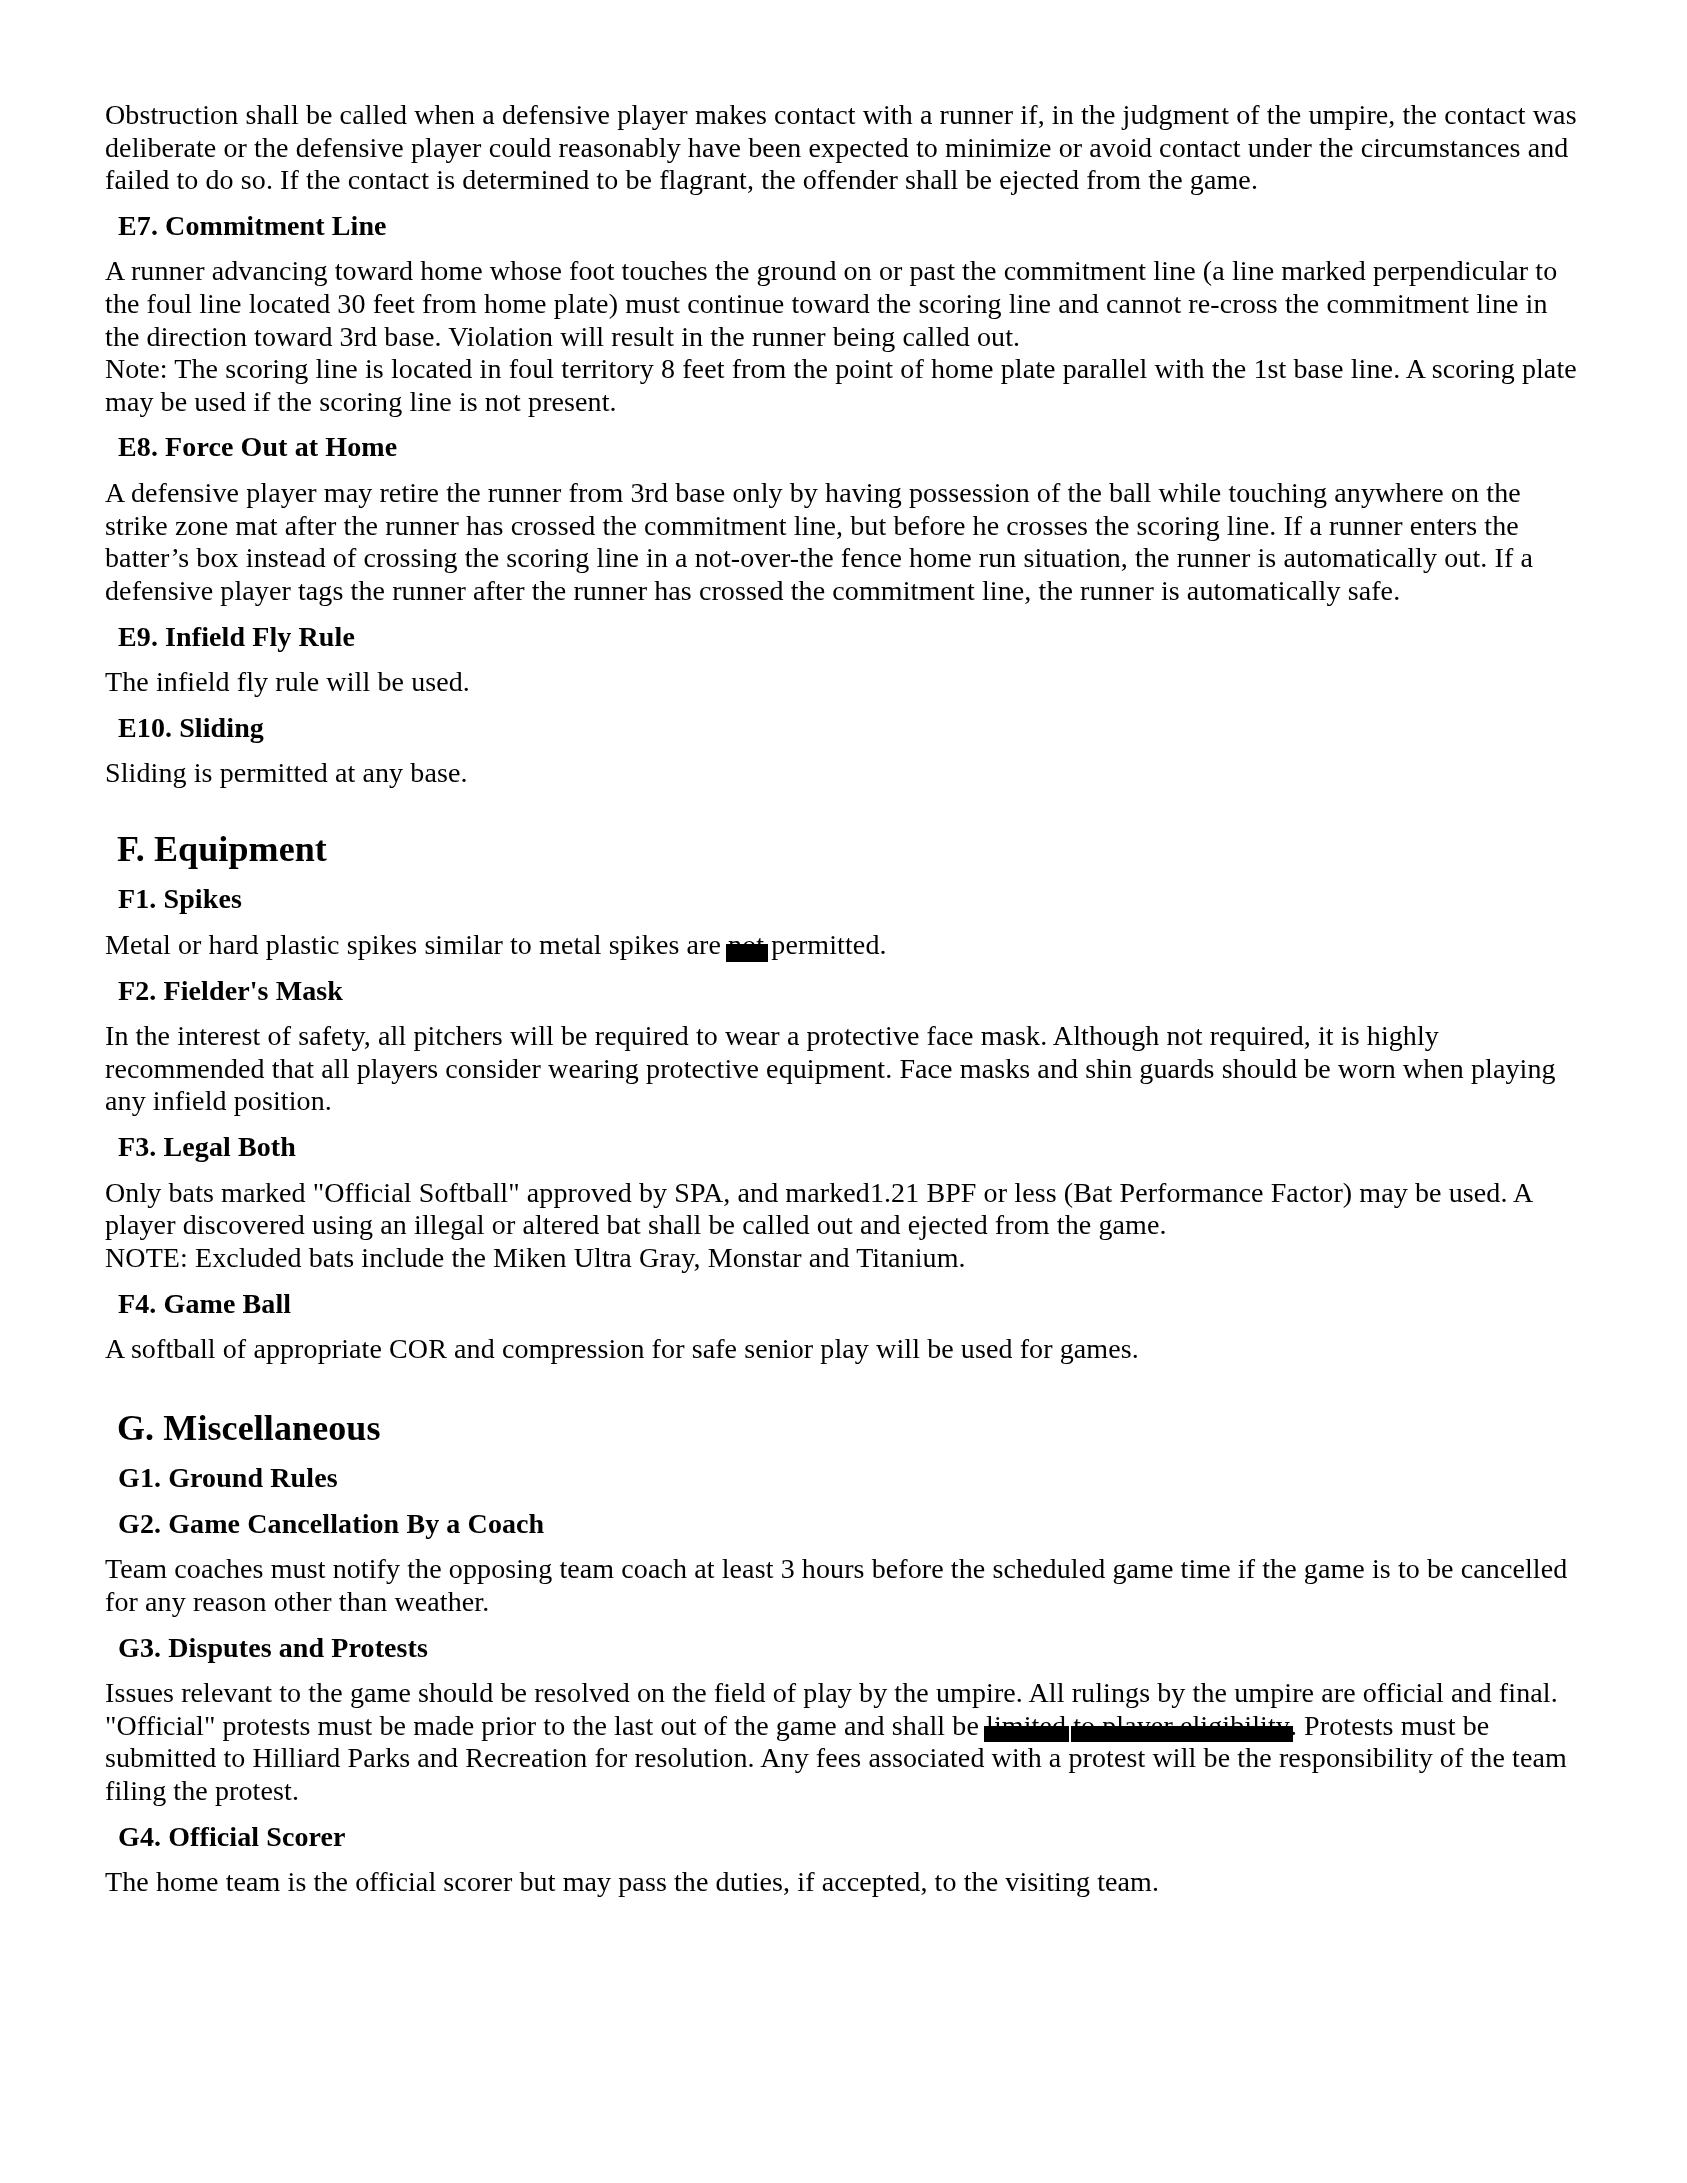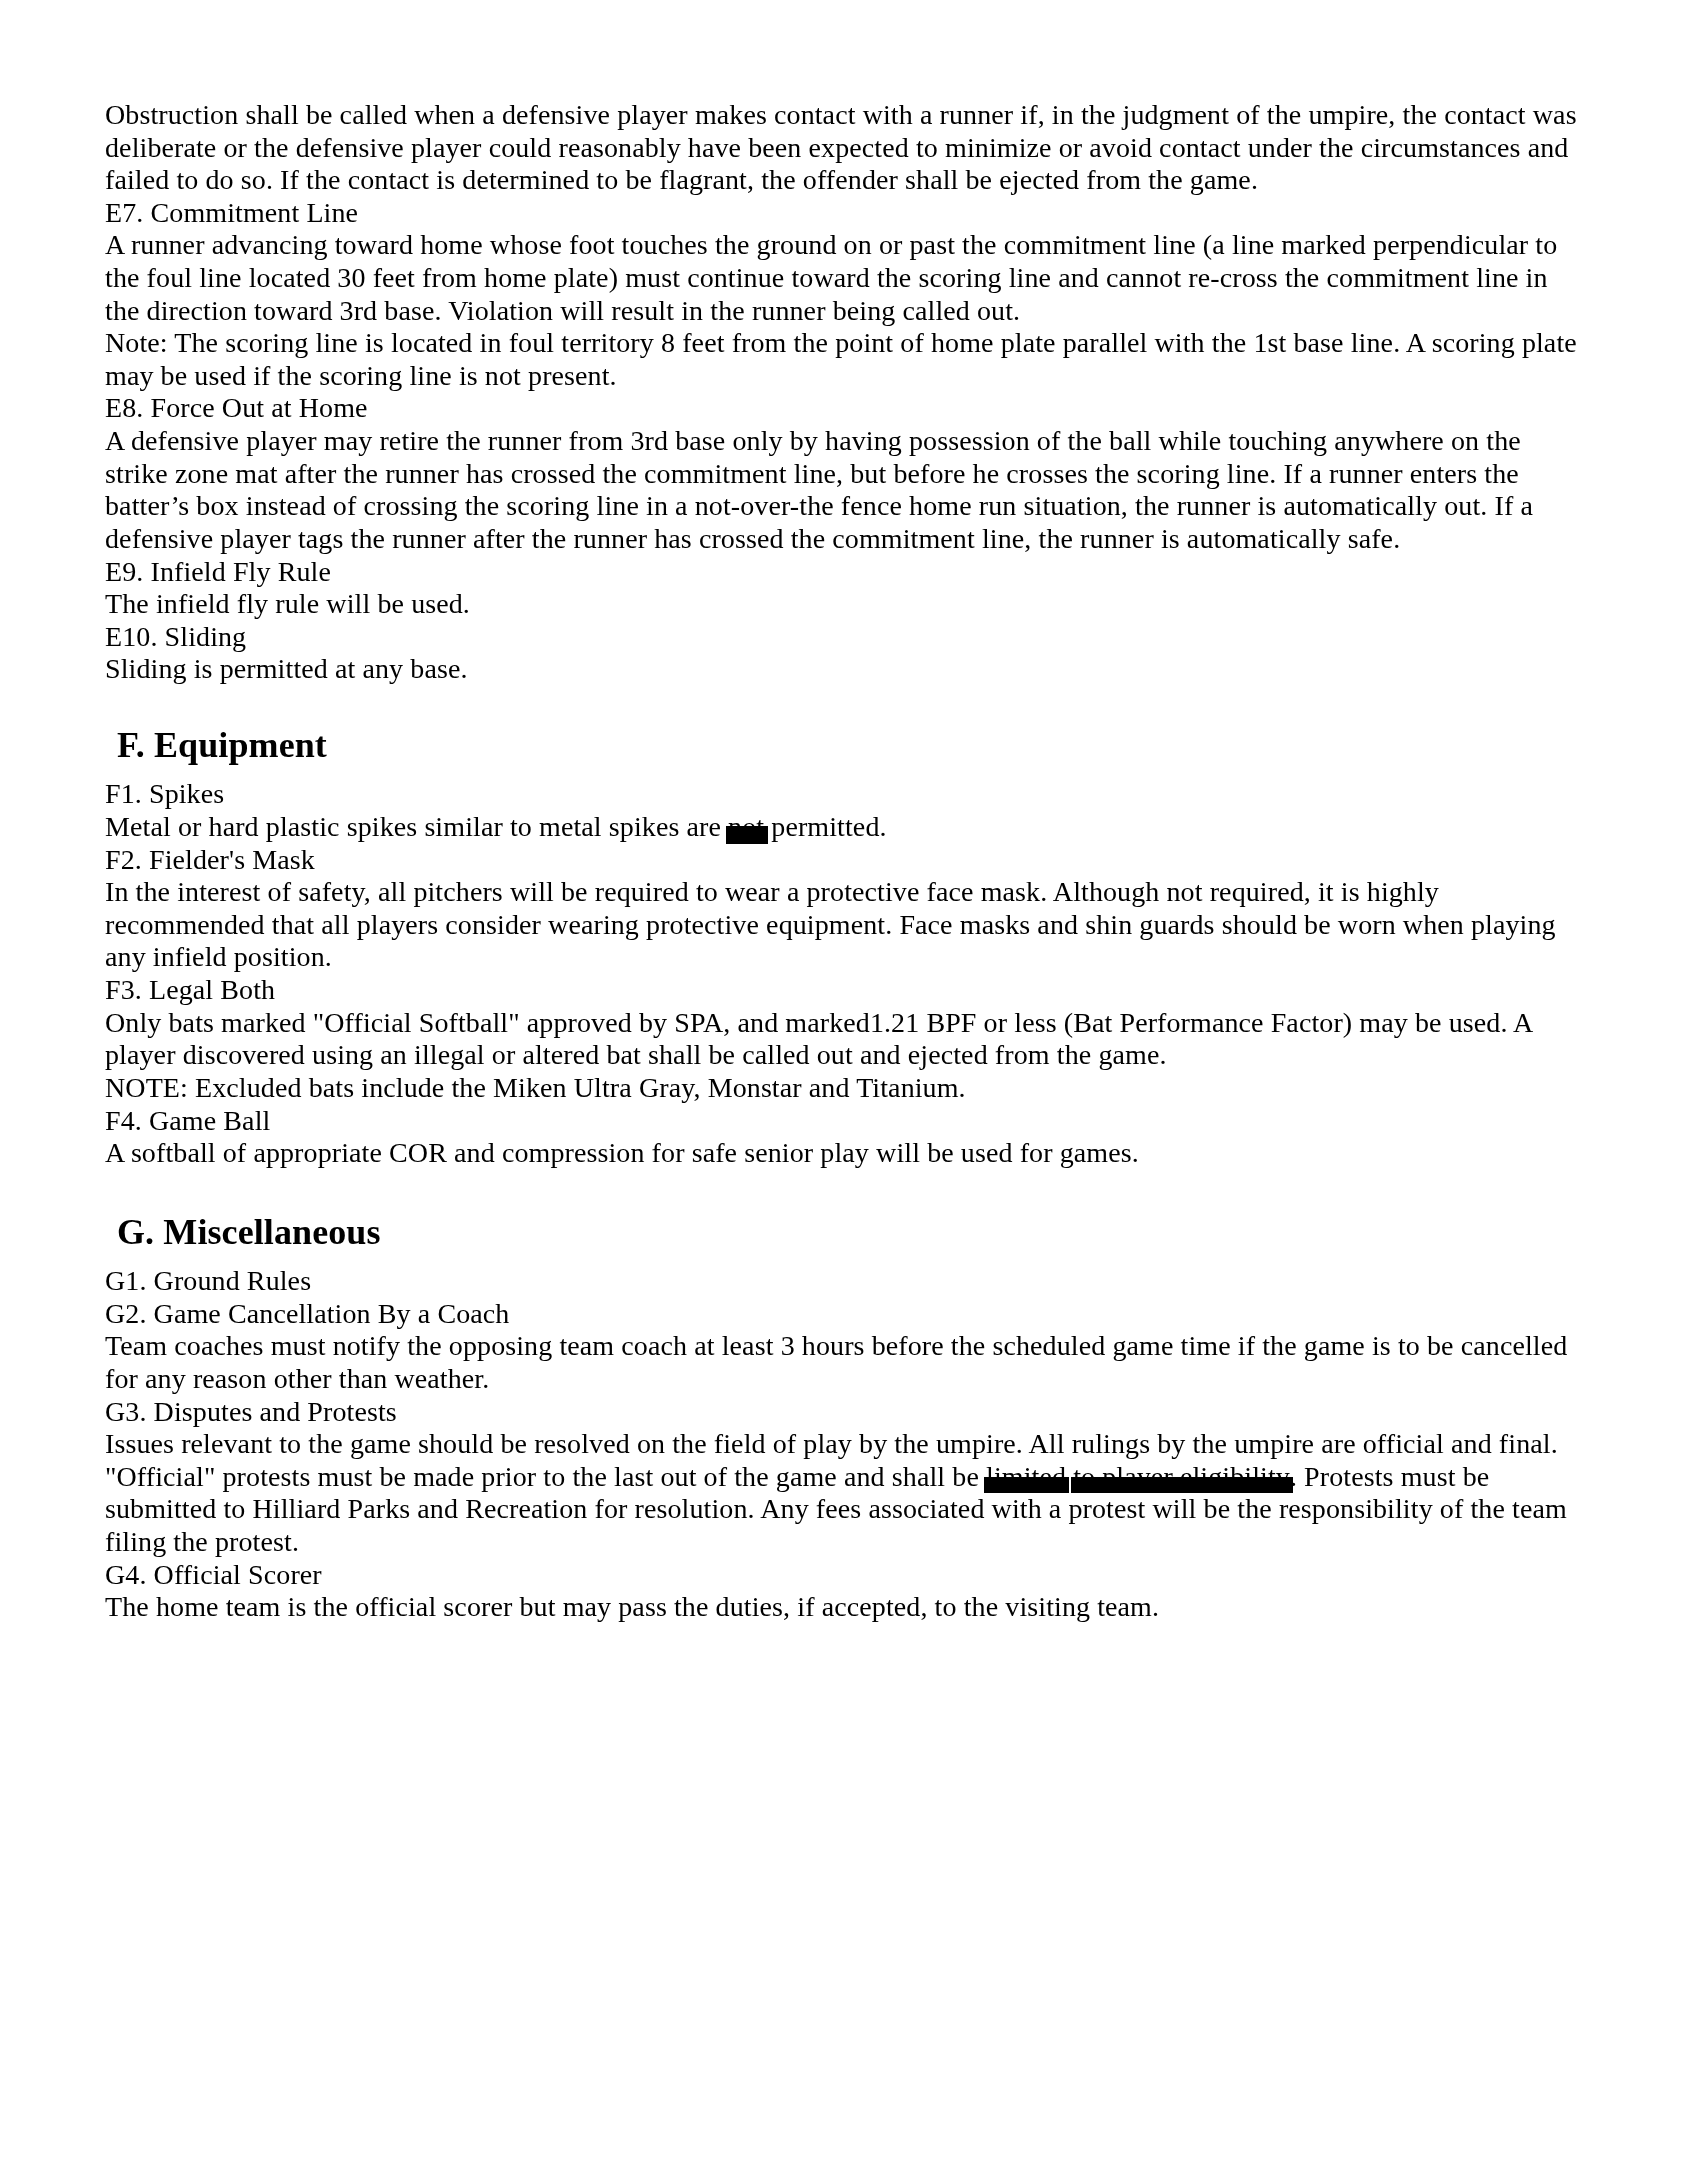--- a/index.html
+++ b/index.html
@@ -22,22 +22,22 @@
     font-size: 28px;
     line-height: 1.165;
     font-weight: 400;
     margin: 0;
     text-align: left;
     letter-spacing: 0.1px;
   }
   .sub-head {
     font-size: 28px;
     line-height: 1.165;
-    font-weight: 400;
-    margin: 0;
+    font-weight: 700;
+    margin: 13px;
     letter-spacing: 0.1px;
   }
   .section-head {
     font-size: 36px;
     line-height: 1.18;
     font-weight: 700;
     margin: 12px;
     letter-spacing: 0.1px;
   }
   .gap-before-section {

